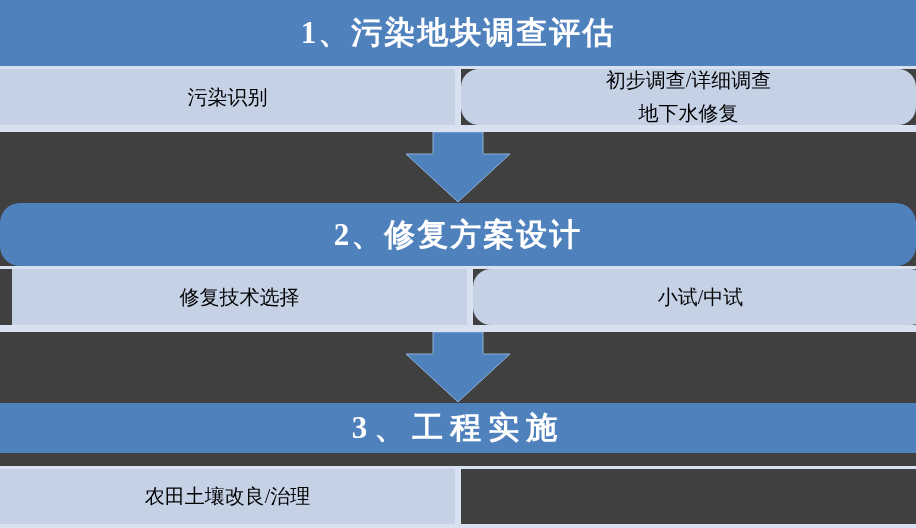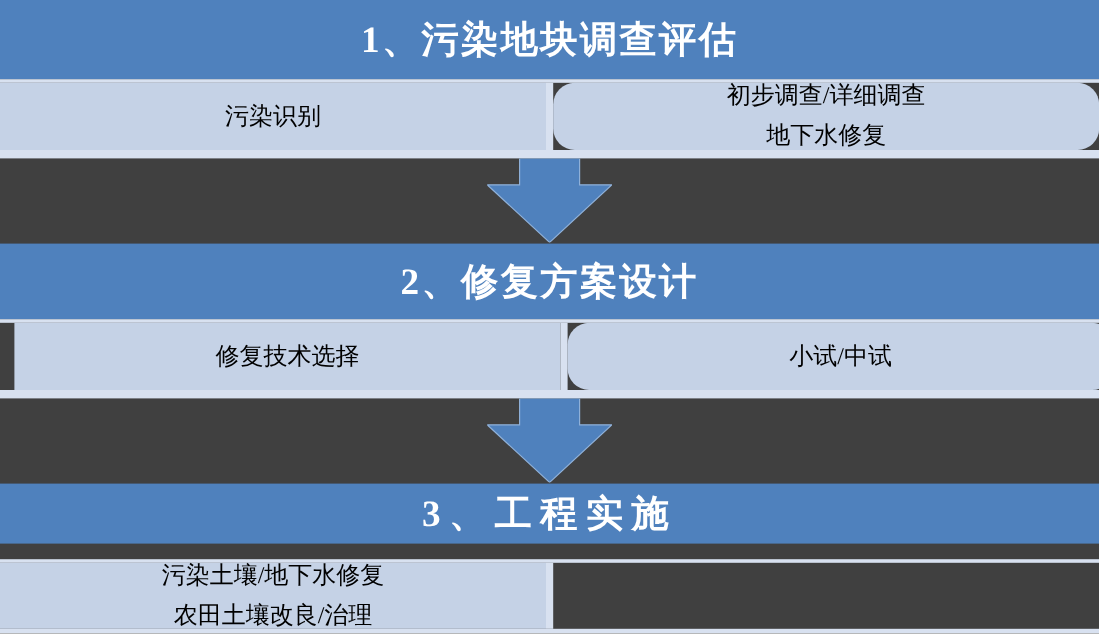--- a/index.html
+++ b/index.html
@@ -94,21 +94,21 @@
     </div>
   </div>
   <div class="band light-line" style="top:125px; height:7px;"></div>
 
   <div class="arrow-wrap" style="top:132px;">
     <svg width="104" height="70" viewBox="0 0 104 70" xmlns="http://www.w3.org/2000/svg">
       <path d="M27,0 L77,0 L77,22 L104,22 L52,70 L0,22 L27,22 Z" fill="#4f81bd" stroke="#8fb0d8" stroke-width="1"></path>
     </svg>
   </div>
 
-  <div class="band stage-header" style="top:203px; height:63px;">
+  <div class="band stage-header" style="top:203px; height:63px;border-radius:20px;">
     <span>2、修复方案设计</span>
   </div>
   <div class="band light-line" style="top:266px; height:3px;"></div>
   <div class="band cells" style="top:269px; height:56px;margin-left:12px;">
     <div class="cell">
       <div class="cell-line">修复技术选择</div>
     </div>
     <div class="col-divider"></div>
     <div class="cell right">
       <div class="cell-line">小试/中试</div>
@@ -121,20 +121,19 @@
       <path d="M27,0 L77,0 L77,22 L104,22 L52,70 L0,22 L27,22 Z" fill="#4f81bd" stroke="#8fb0d8" stroke-width="1"></path>
     </svg>
   </div>
 
   <div class="band stage-header wide-spacing" style="top:403px; height:50px;">
     <span>3、工程实施</span>
   </div>
   <div class="band light-line" style="top:466px; height:3px;"></div>
   <div class="band cells" style="top:469px; height:55px;">
     <div class="cell">
-      <div class="cell-line">污染土壤/地下水修复</div>
       <div class="cell-line">农田土壤改良/治理</div>
     </div>
     <div class="col-divider"></div>
   </div>
   <div class="band light-line" style="top:524px; height:4px;"></div>
 
 </div>
 
 </body></html>

